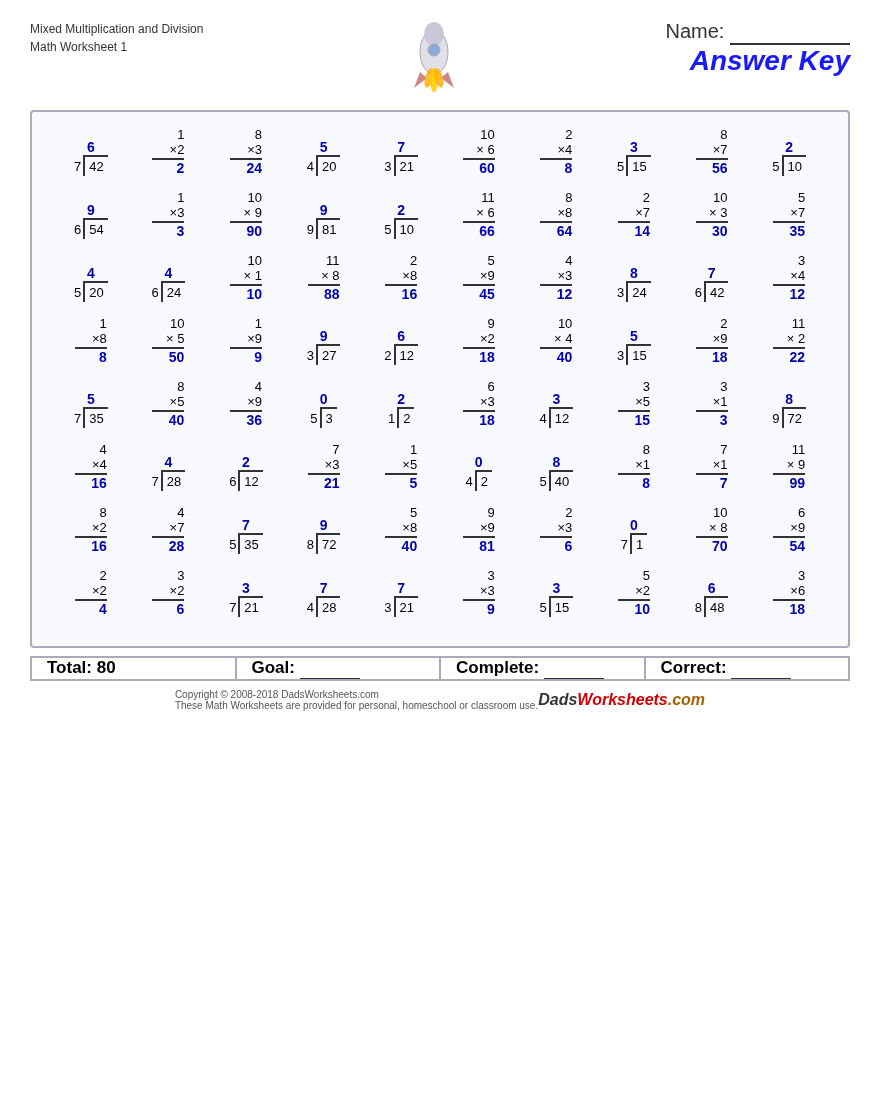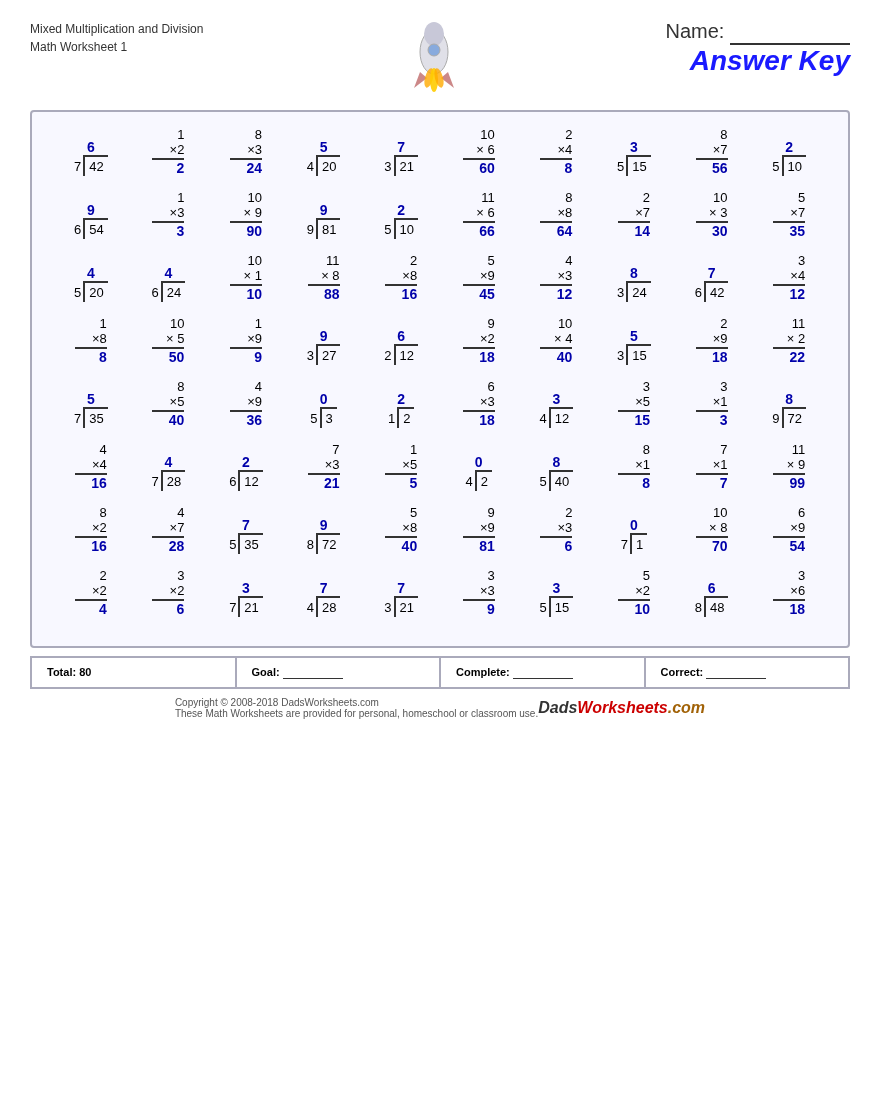--- a/index.html
+++ b/index.html
@@ -64,23 +64,23 @@
 
     
     .stats-bar {
       display: flex;
       border: 2px solid #aab;
       background: #fff;
       margin-bottom: 8px;
     }
     .stats-cell {
       flex: 1;
-      padding: 8px 15px;
+      padding: 0 15px;
       border-right: 2px solid #aab;
-      font-size: 11px;
+      font-size: 17px;
       font-weight: bold;
     }
     .stats-cell:last-child { border-right: none; }
     .stats-underline {
       display: inline-block;
       border-bottom: 1px solid #333;
       width: 60px;
     }
 
     

